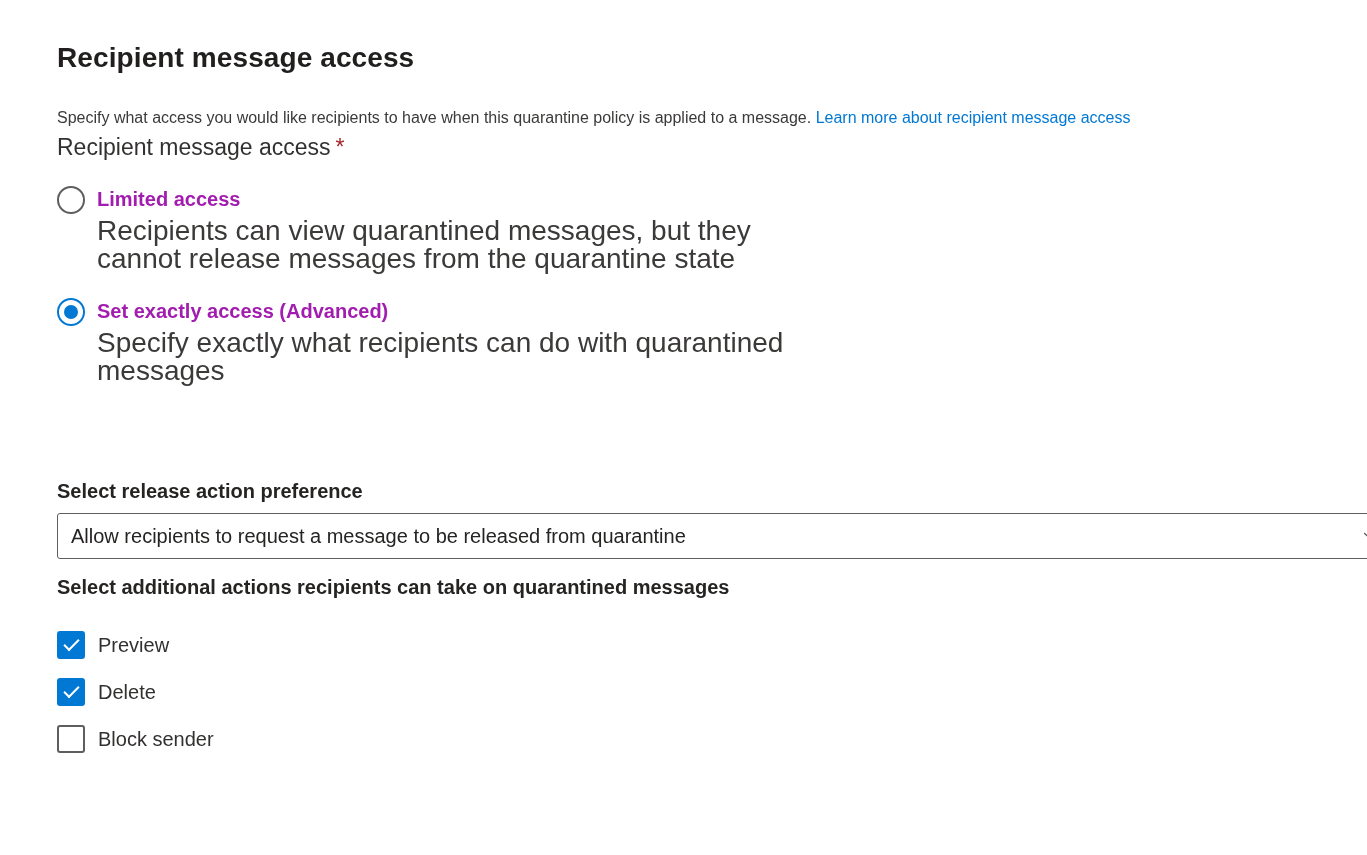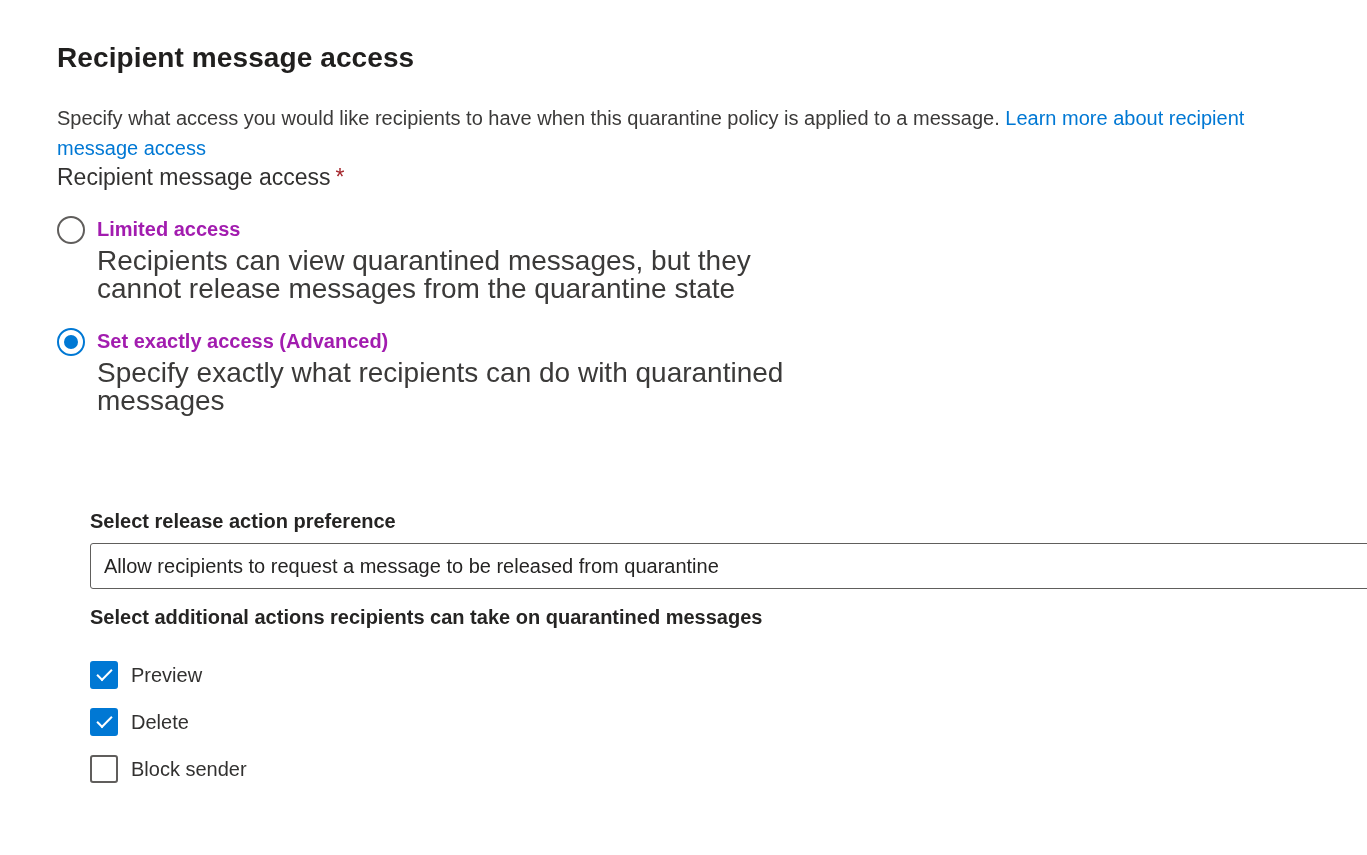--- a/index.html
+++ b/index.html
@@ -18,21 +18,21 @@
     -webkit-font-smoothing:antialiased;
   }
   .page{padding:40px 48px 0 57px;}
 
   .page-title{
     margin:0;font-size:28px;line-height:36px;font-weight:700;
     color:var(--text_title);letter-spacing:.1px;
   }
   .description{
     margin:27px 0 0 0;max-width:1270px;
-    font-size:20px;line-height:30px;color:var(--text_secondary);
+    font-size:16px;line-height:30px;color:var(--text_secondary);
   }
   .learn-more{color:var(--accent);text-decoration:none;cursor:pointer;}
 
   .field-label{
     font-size:23px;line-height:28px;color:var(--text_primary);
   }
   .required{color:var(--required);margin-left:5px;}
 
   .radio-option{
     display:flex;align-items:flex-start;gap:12px;margin-top:24px;cursor:pointer;
@@ -48,21 +48,21 @@
     width:14px;height:14px;border-radius:50%;background:var(--accent);
   }
   .radio-label{
     font-size:20px;line-height:28px;font-weight:700;color:#a21caf;
   }
   .radio-desc{
     margin-top:4px;max-width:710px;
     font-size:28px;line-height:28px;color:var(--text_secondary);
   }
 
-  .advanced-section{margin-left:33px;margin-top:92px;}
+  .advanced-section{margin-top:92px;}
   .section-label{
     font-size:20px;line-height:28px;font-weight:600;color:#252423;
   }
   .dropdown{
     margin-top:8px;width:1343px;height:46px;
     border:1px solid var(--border_control);border-radius:3px;background:#fff;
     display:flex;align-items:center;justify-content:space-between;
     padding:0 18px 0 13px;cursor:pointer;
   }
   .dropdown-value{font-size:20px;color:#252423;white-space:nowrap;overflow:hidden;}

